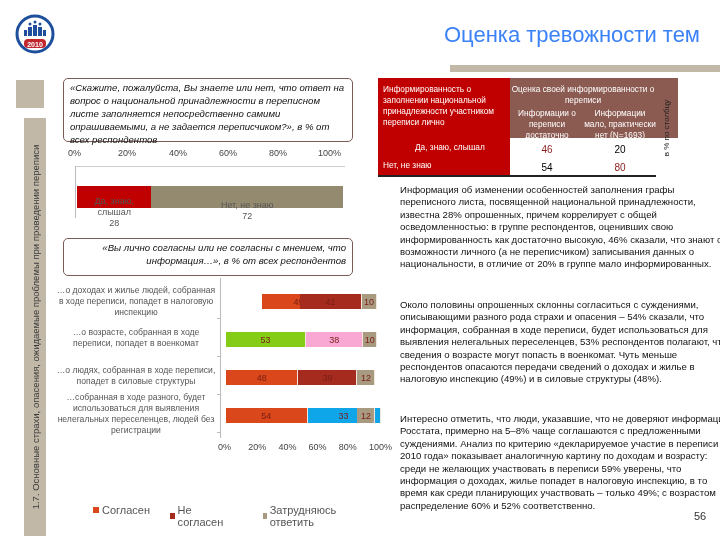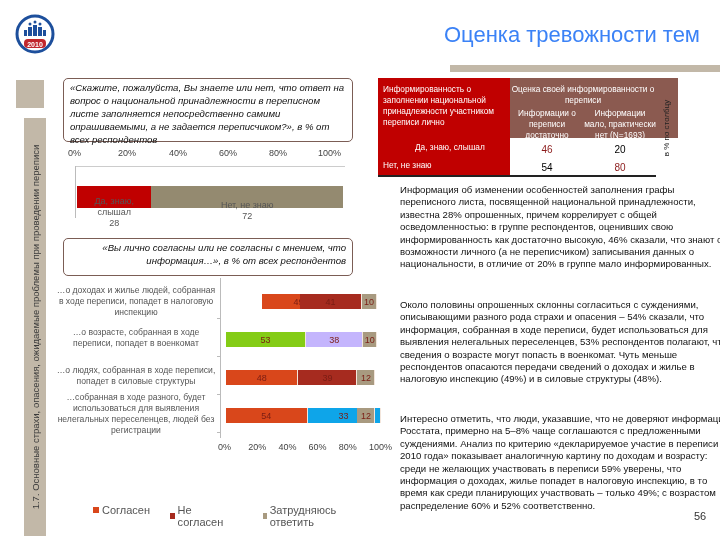--- a/index.html
+++ b/index.html
@@ -101,21 +101,21 @@
 
 <div id="chart2" class="abs" style="left:0;top:0;">
   <div id="ch2-axis" class="abs"></div>
   <div id="ch2-rows">
       <div class="rowlbl" style="left: 56px; top: 285px;">…о доходах и жилье людей, собранная в ходе переписи, попадет в налоговую инспекцию</div>
       <div class="seg" style="left: 226px; top: 294px; width: 73.99px; height: 15px; background: rgb(217, 71, 27); border-right: 1px solid rgb(243, 230, 220); box-sizing: border-box; margin-left: 36px;">49</div>
       <div class="seg" style="left: 299.99px; top: 294px; width: 61.91px; height: 15px; background: rgb(166, 43, 31); border-right: 1px solid rgb(243, 230, 220); box-sizing: border-box;">41</div>
       <div class="seg" style="left: 361.9px; top: 294px; width: 15.1px; height: 15px; background: rgb(168, 154, 128); border-right: 1px solid rgb(243, 230, 220); box-sizing: border-box;">10</div>
       <div class="rowlbl" style="left: 56px; top: 327px;">…о возрасте, собранная в ходе переписи, попадет в военкомат</div>
       <div class="seg" style="left: 226px; top: 332px; width: 80.03px; height: 15px; background: #84cc16; border-right: 1px solid rgb(243, 230, 220); box-sizing: border-box;">53</div>
-      <div class="seg" style="left: 306.03px; top: 332px; width: 57.38px; height: 15px; background: #c4b5fd; border-right: 1px solid rgb(243, 230, 220); box-sizing: border-box;">38</div>
+      <div class="seg" style="left: 306.03px; top: 332px; width: 57.38px; height: 15px; background: #f9a8d4; border-right: 1px solid rgb(243, 230, 220); box-sizing: border-box;">38</div>
       <div class="seg" style="left: 363.41px; top: 332px; width: 13.59px; height: 15px; background: rgb(168, 154, 128); border-right: 1px solid rgb(243, 230, 220); box-sizing: border-box;">10</div>
       <div class="rowlbl" style="left: 56px; top: 365px;">…о людях, собранная в ходе переписи, попадет в силовые структуры</div>
       <div class="seg" style="left: 226px; top: 370px; width: 72.48px; height: 15px; background: rgb(217, 71, 27); border-right: 1px solid rgb(243, 230, 220); box-sizing: border-box;">48</div>
       <div class="seg" style="left: 298.48px; top: 370px; width: 58.89px; height: 15px; background: rgb(166, 43, 31); border-right: 1px solid rgb(243, 230, 220); box-sizing: border-box;">39</div>
       <div class="seg" style="left: 357.37px; top: 370px; width: 18.12px; height: 15px; background: rgb(168, 154, 128); border-right: 1px solid rgb(243, 230, 220); box-sizing: border-box;">12</div>
       <div class="rowlbl" style="left: 56px; top: 392px;">…собранная в ходе разного, будет использоваться для выявления нелегальных переселенцев, людей без регистрации</div>
       <div class="seg" style="left: 226px; top: 408px; width: 81.54px; height: 15px; background: rgb(217, 71, 27); border-right: 1px solid rgb(243, 230, 220); box-sizing: border-box;">54</div>
       <div class="seg" style="left: 307.54px; top: 408px; width: 73px; height: 15px; background: #0ea5e9; border-right: 1px solid rgb(243, 230, 220); box-sizing: border-box;">33</div>
       <div class="seg" style="left: 357.37px; top: 408px; width: 18.12px; height: 15px; background: rgb(168, 154, 128); border-right: 1px solid rgb(243, 230, 220); box-sizing: border-box;">12</div>
     </div>

